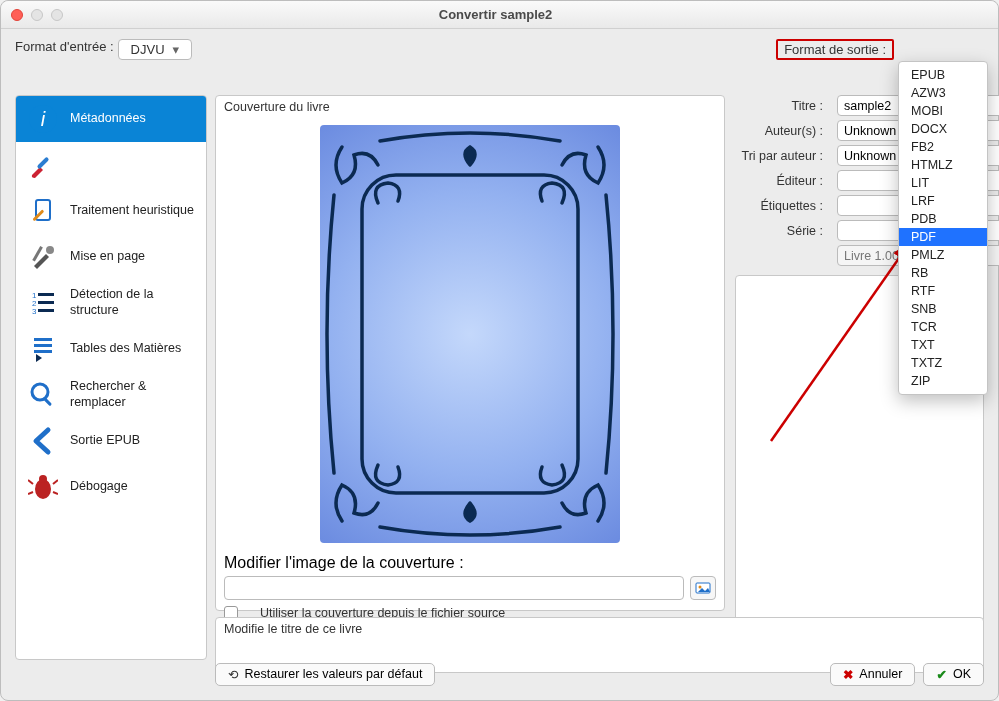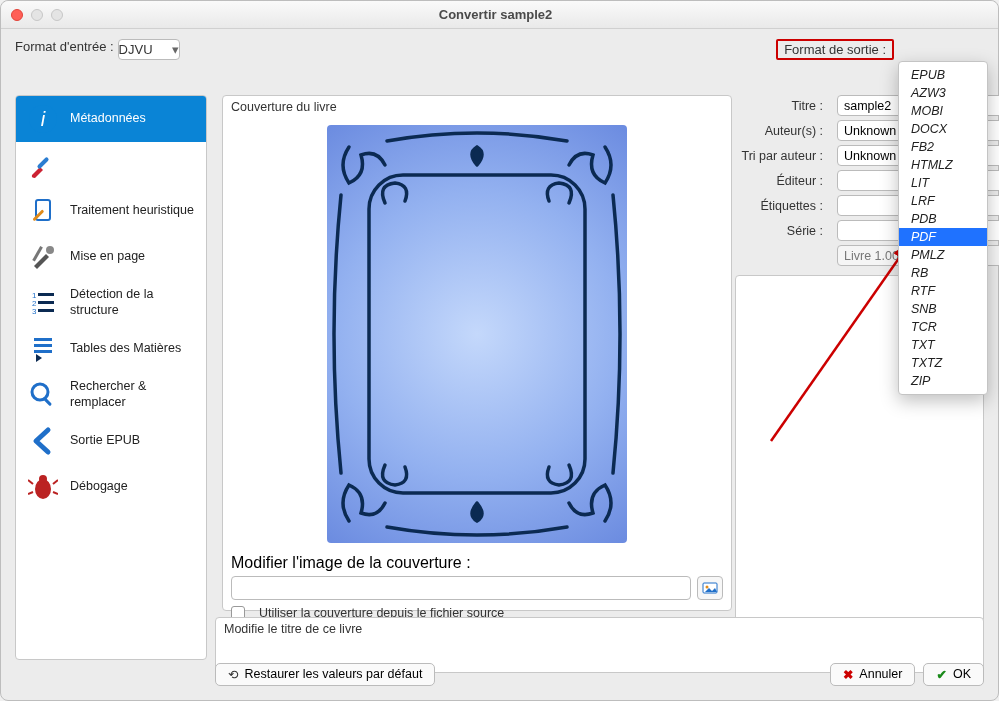--- a/index.html
+++ b/index.html
@@ -17,47 +17,47 @@
   .traffic { display:flex; gap:8px; }
   .traffic span { width:12px; height:12px; border-radius:50%; background:#e4e4e4; border:1px solid #c7c7c7;}
   .traffic .close { background:#ff5f57; border-color:#e24339;}
   .titlebar .title { flex:1; text-align:center; font-size:13px; font-weight:700; color:#4a4a4a; }
 
   .body { position:absolute; top:28px; left:0; right:0; bottom:0; padding:10px 14px 12px 14px; }
 
   .toprow { display:flex; font-size:13px; color:#333; }
   .toprow .spacer { flex:1; }
   .combo { display:inline-flex; align-items:center; border:1px solid #bbb; border-radius:4px;
-    background:#fff; padding:2px 0; min-width:62px; font-size:13px; }
+    background:#fff; padding:2px 12px; min-width:62px; font-size:13px; }
   .combo .arrow { margin-left:auto; padding-left:8px; color:#666; }
 
   .outbox { border:2px solid #cc0000; padding:1px 6px; border-radius:2px; font-size:13px; }
 
   .sidebar { position:absolute; left:14px; top:66px; width:192px; bottom:40px;
     background:#fff; border:1px solid #c8c8c8; border-radius:4px; overflow:auto; }
   .side-item { display:flex; align-items:center; gap:10px; padding:6px 10px; font-size:12.5px; line-height:1.25;
     cursor:pointer; color:#222; }
   .side-item.active { background:#0a84d6; color:#fff; }
   .side-item .icon { width:34px; height:34px; display:flex; align-items:center; justify-content:center; flex:0 0 34px; }
 
   .mainpane { position:absolute; left:214px; right:14px; top:66px; bottom:40px; }
   .coverbox { position:absolute; left:0; top:0; width:510px; height:516px;
-    background:#fff; border:1px solid #c8c8c8; border-radius:4px; padding:2px 8px 8px 8px;margin-left:7px; }
+    background:#fff; border:1px solid #c8c8c8; border-radius:4px; padding:2px 8px 8px 8px; }
   .coverbox h4 { margin:2px 0 4px 0; font-size:12.5px; font-weight:400; color:#333; }
   .cover-view { width:100%; height:432px; display:flex; align-items:center; justify-content:center; }
   .cover-img { width:300px; height:418px; border-radius:4px;
     background: radial-gradient(circle at 50% 50%, #c4d8fb 0%, #93b1f0 55%, #6b8be0 100%);
     position:relative; }
   .cover-img svg { position:absolute; inset:0; }
 
   .mod-row { display:flex; align-items:center; gap:6px; margin-top:4px; }
   .mod-row input[type=text] { flex:1; border:1px solid #bbb; border-radius:4px; height:24px; padding:0 6px; font-size:12px;}
   .icon-btn { width:26px; height:24px; border:1px solid #bbb; border-radius:4px; background:#f7f7f7;
     display:flex; align-items:center; justify-content:center; cursor:pointer; }
-  .chk-row { display:flex; align-items:flex-start; gap:14px; margin-top:6px; font-size:12.5px; color:#333;}
+  .chk-row { display:flex; align-items:flex-start; gap:22px; margin-top:6px; font-size:12.5px; color:#333;}
   .chk { width:14px; height:14px; border:1px solid #999; border-radius:3px; background:#fff; }
 
   .meta { position:absolute; left:520px; top:0; right:0; }
   .meta-row { display:flex; align-items:center; gap:12px; margin-bottom:4px; }
   .meta-row label { flex:0 0 90px; text-align:right; font-size:12.5px; color:#333; padding-right:2px;}
   .meta-row input { flex:1; border:1px solid #bbb; border-radius:4px; height:21px; padding:0 6px; font-size:12.5px; }
   .meta-row input.ro { background:#f5f5f5; color:#777; }
   .bigtext { position:absolute; left:520px; right:0; top:180px; bottom:32px;
     background:#fff; border:1px solid #c8c8c8; border-radius:4px; }
   .tabs { position:absolute; left:520px; right:0; bottom:0; height:26px; display:flex; gap:8px;
@@ -71,21 +71,21 @@
     display:flex; align-items:center; gap:8px; }
   .btn { border:1px solid #bbb; border-radius:5px; background:#fafafa; padding:3px 12px;
     font-size:12.5px; display:inline-flex; align-items:center; gap:6px; cursor:pointer; }
   .btn .x { color:#c00; font-weight:bold; }
   .btn .ok { color:#1a8a1a; font-weight:bold; }
   .btn .cycle { color:#333; }
 
   
   .menu { position:absolute; top:60px; right:10px; width:90px; background:#fff;
     border:1px solid #c4c4c4; border-radius:4px; box-shadow:0 6px 18px rgba(0,0,0,.25);
-    padding:4px 0; z-index:50;font-style:italic; }
+    padding:4px 0; z-index:50; }
   .menu .mi { padding:2px 12px; font-size:12.5px; color:#222; cursor:pointer; }
   .menu .mi.sel { background:#1f72ff; color:#ffffff; }
 
   
   .redarrow { position:absolute; z-index:40; pointer-events:none; }
 </style>
 </head>
 <body>
 
 <div class="win">

